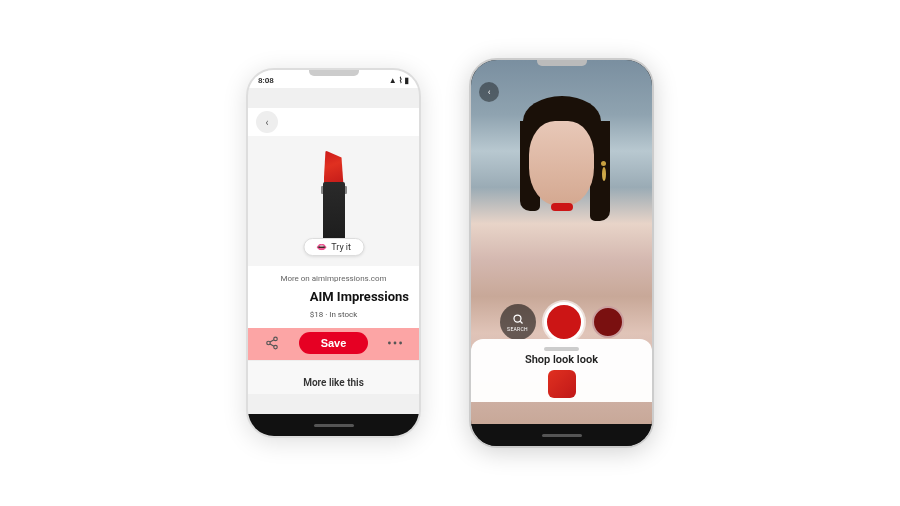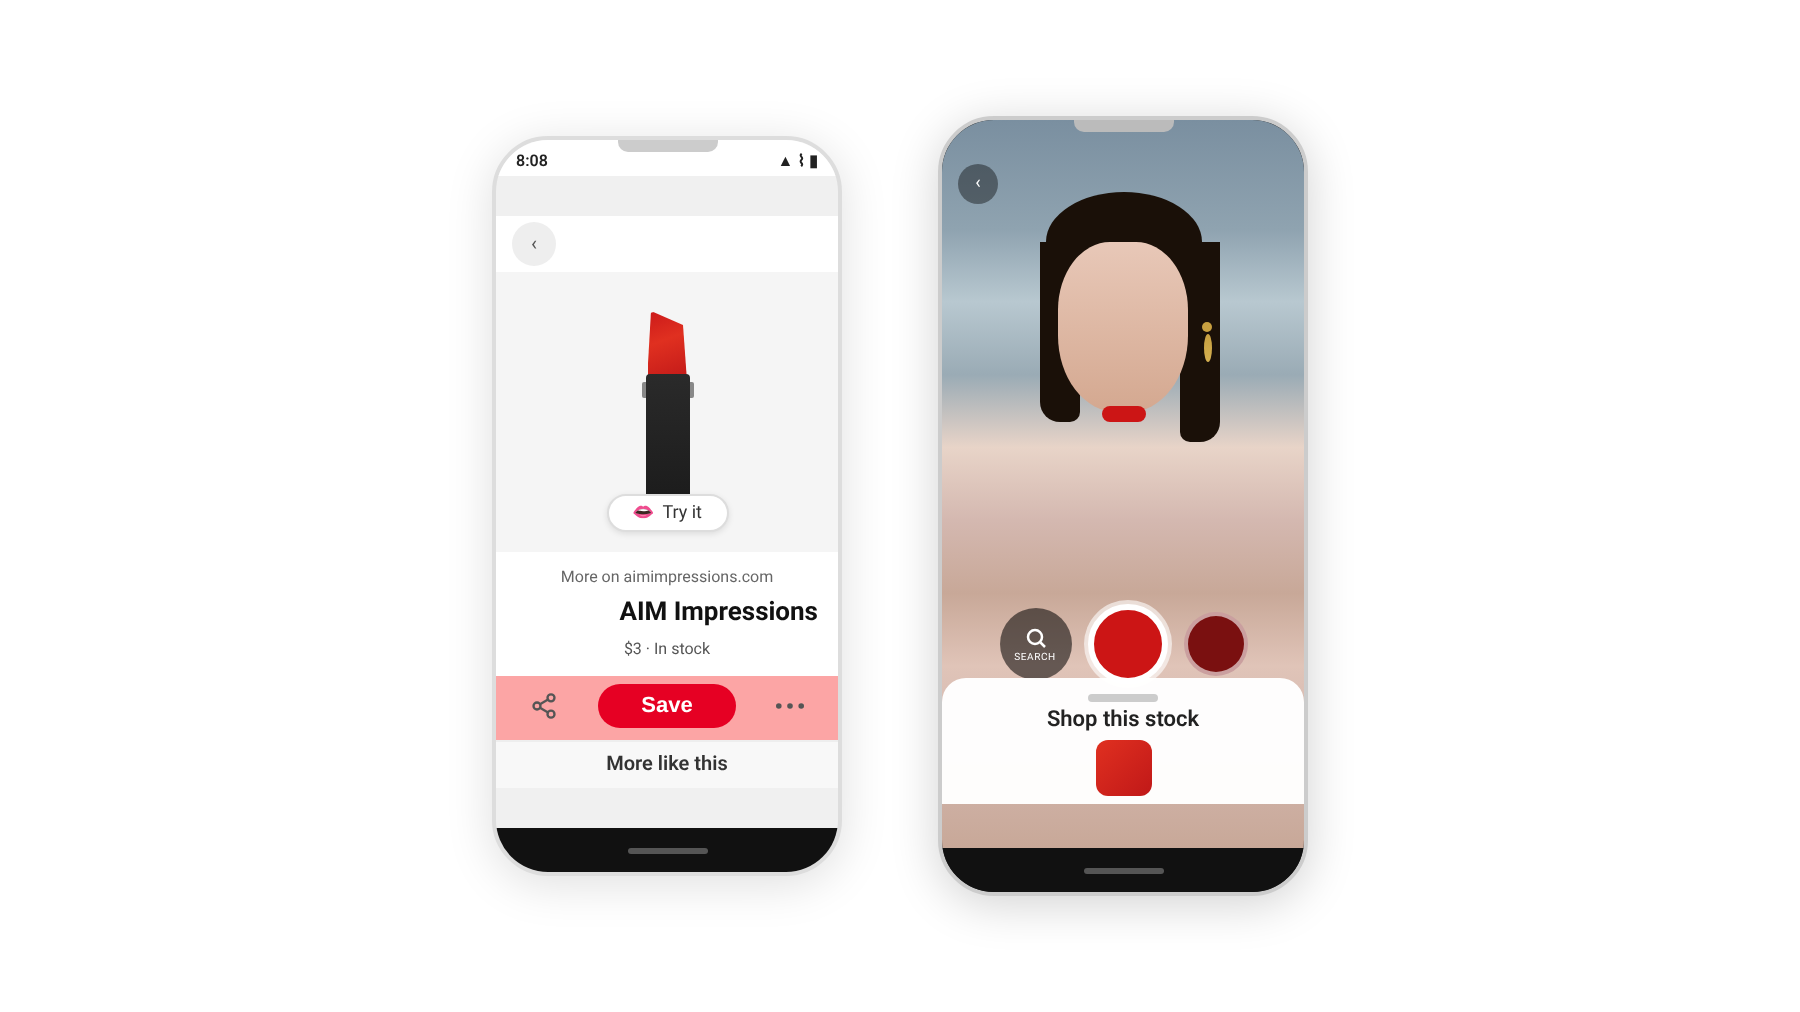--- a/index.html
+++ b/index.html
@@ -224,21 +224,21 @@
       padding: 5px 22px;
       font-size: 11px;
       font-weight: 700;
       cursor: pointer;
     }
 
     .more-like-this {
       background: #f8f8f8;
       border-top: 1px solid #eee;
       text-align: center;
-      padding: 6px;
+      padding: 16px;
       font-size: 10px;
       font-weight: 600;
       color: #333;
       flex-shrink: 0;
     }
 
     .phone-bottom-bar {
       height: 22px;
       background: #111;
       display: flex;
@@ -546,21 +546,21 @@
 
         <div class="try-it-btn">
           <span>👄</span>
           <span>Try it</span>
         </div>
       </div>
 
       <div class="phone1-product-info">
         <div class="shop-on">More on aimimpressions.com</div>
         <div class="brand-name">AIM Impressions</div>
-        <div class="price-stock">$3 · In stock</div>
+        <div class="price-stock">$18 · In stock</div>
       </div>
 
       <div class="phone1-actions">
         <div class="action-icon">
           <svg width="14" height="14" viewBox="0 0 24 24" fill="none" stroke="#555" stroke-width="2">
             <circle cx="18" cy="5" r="3"></circle>
               <circle cx="6" cy="12" r="3"></circle>
               <circle cx="18" cy="19" r="3"></circle>
             <line x1="8.59" y1="13.51" x2="15.42" y2="17.49"></line>
               <line x1="15.41" y1="6.51" x2="8.59" y2="10.49"></line>
@@ -614,21 +614,21 @@
               <line x1="16.5" y1="16.5" x2="21" y2="21"></line>
           </svg>
           <span class="search-label">SEARCH</span>
         </div>
         <div class="swatch-circle active" style="background:#cc1515;"></div>
         <div class="swatch-circle secondary" style="background:#7a1010;"></div>
       </div>
 
       <div class="shop-this-look-panel">
         <div class="shop-swipe-indicator"></div>
-        <div class="shop-this-look-text">Shop this stock</div>
+        <div class="shop-this-look-text">Shop look look</div>
         <div class="shop-product-thumb"></div>
       </div>
     </div>
 
     <div class="phone2-bottom-bar">
       <div class="bottom-home-indicator"></div>
     </div>
   </div>
 
 </div>

